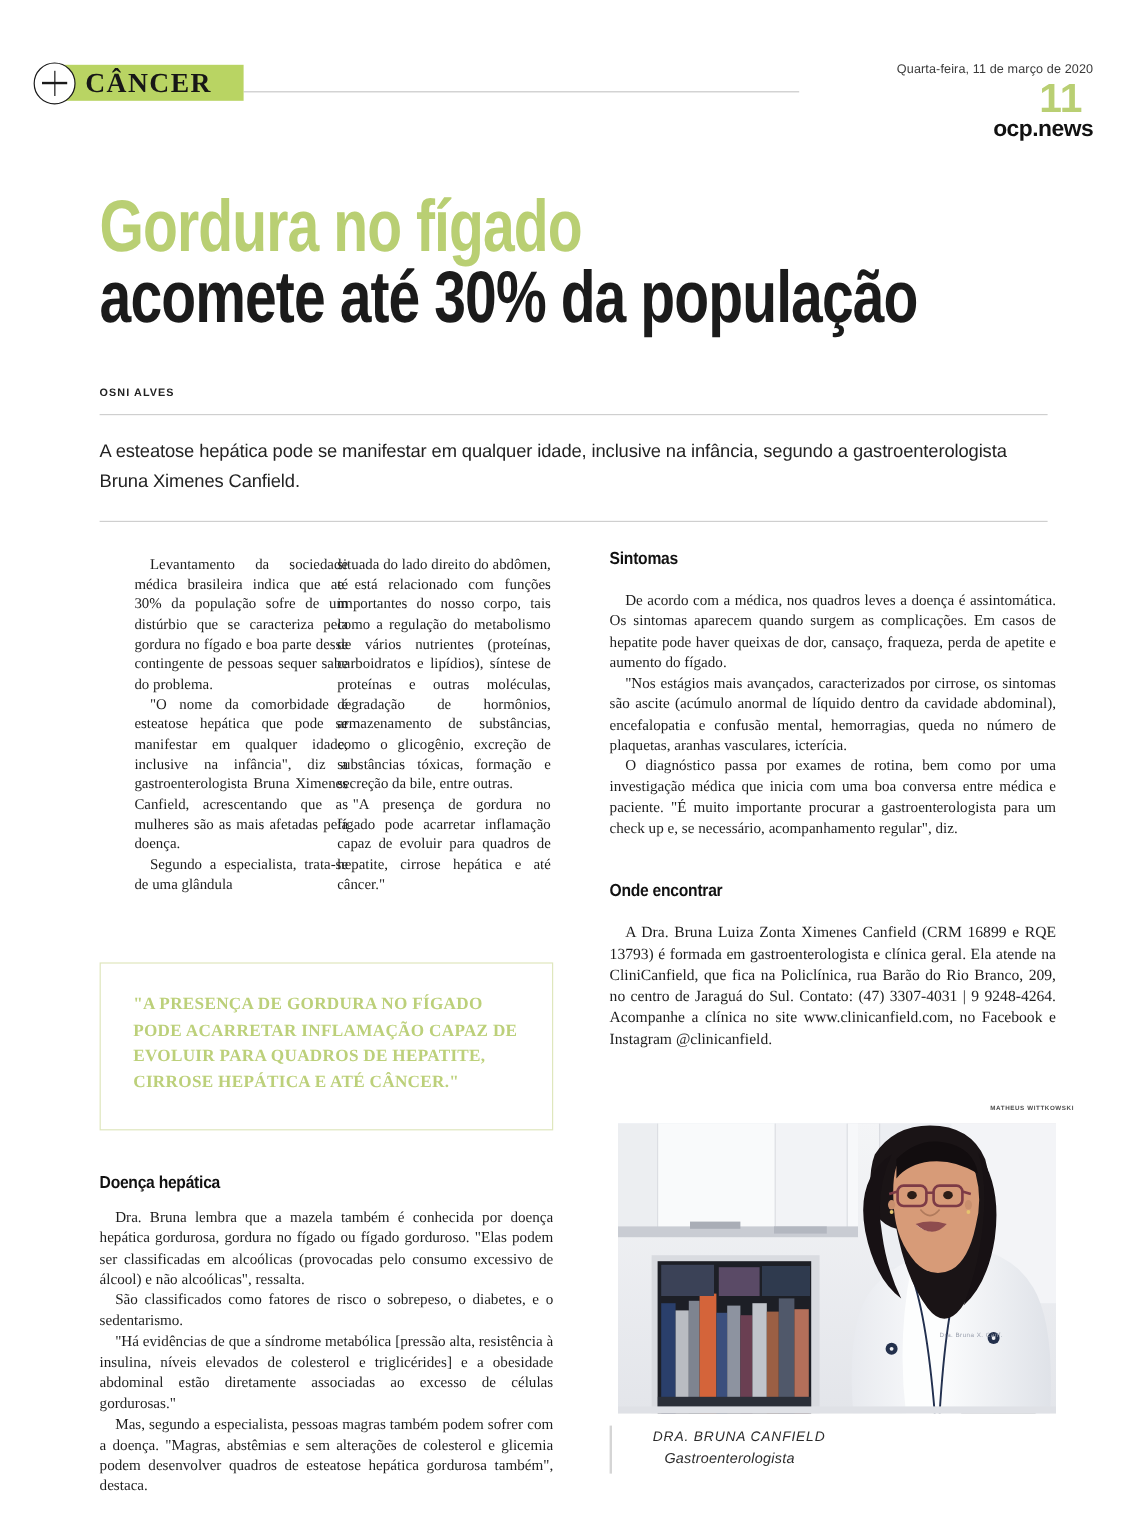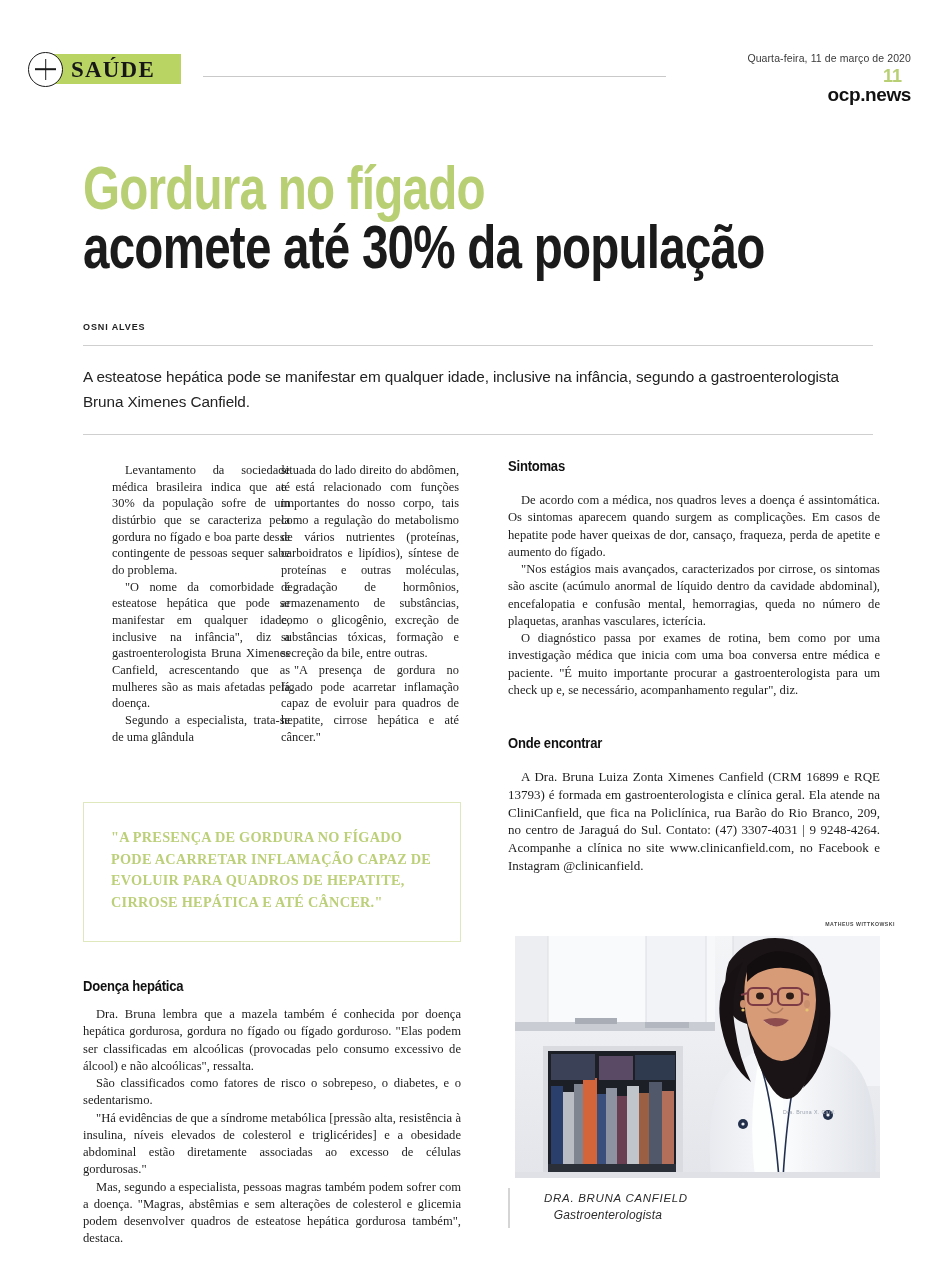--- a/index.html
+++ b/index.html
@@ -19,21 +19,21 @@
   .plus-circle:before{left:50%;top:6px;bottom:6px;width:1.6px;transform:translateX(-50%);}
   .plus-circle:after{top:50%;left:6px;right:6px;height:1.6px;transform:translateY(-50%);}
   .sec-badge{background:#b9d463;height:30px;display:flex;align-items:center;
     padding:0 26px 0 22px;margin-left:-14px;z-index:2;}
   .sec-badge span{font-family:"Liberation Serif", serif;font-weight:700;font-size:23px;
     letter-spacing:1.2px;color:#171717;line-height:1;}
   .head-rule{position:absolute;left:175px;right:245px;top:24px;height:1px;background:#c9c9c9;}
   .head-right{position:absolute;right:0;top:0;display:flex;align-items:flex-end;height:34px;flex-direction:column;}
   .head-date{font-size:10.5px;color:#3a3a3a;letter-spacing:.1px;padding-bottom:5px;
     white-space:nowrap;}
-  .pagenum{font-family:"Liberation Sans", sans-serif;font-weight:700;font-size:18px;
+  .pagenum{font-family:"Liberation Sans", sans-serif;font-weight:700;font-size:34px;
     color:#b9cf73;line-height:.8;margin:0 9px 0 13px;padding-bottom:1px;}
   .brand{font-weight:700;font-size:19px;letter-spacing:-.4px;color:#111;padding-bottom:3px;}
 
   
   .headline{position:absolute;left:83px;top:160px;width:790px;}
   .hl1,.hl2{font-family:"Liberation Sans", sans-serif;font-weight:700;
     line-height:.93;letter-spacing:-1px;transform:scaleX(.78);transform-origin:left center;
     white-space:nowrap;}
   .hl1{font-size:61px;color:#b9cf73;}
   .hl2{font-size:61px;color:#1b1b1b;margin-top:2px;}
@@ -84,21 +84,21 @@
 </style>
 </head>
 <body>
 
 <div class="page">
 
   <div class="masthead">
     <div class="sec-wrap">
       <div class="plus-circle"></div>
       <div class="sec-badge">
-        <span>SAÚDE</span>
+        <span>CÂNCER</span>
       </div>
     </div>
     <div class="head-rule"></div>
     <div class="head-right">
       <div class="head-date">Quarta-feira, 11 de março de 2020</div>
       <div class="pagenum">11</div>
       <div class="brand">ocp.news</div>
     </div>
   </div>
 

